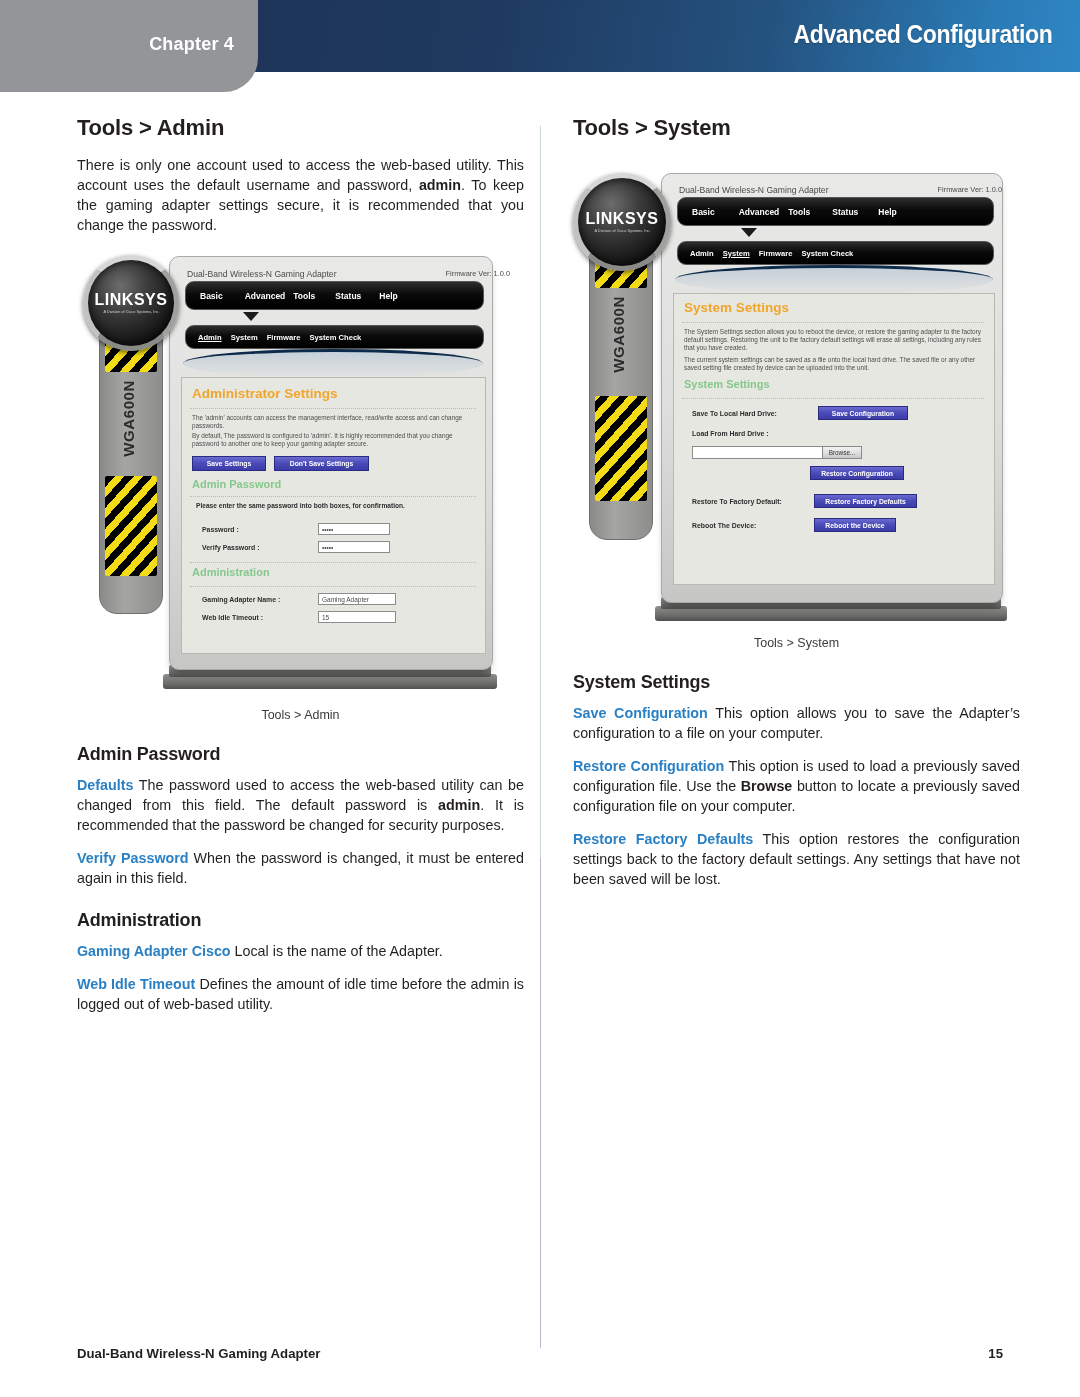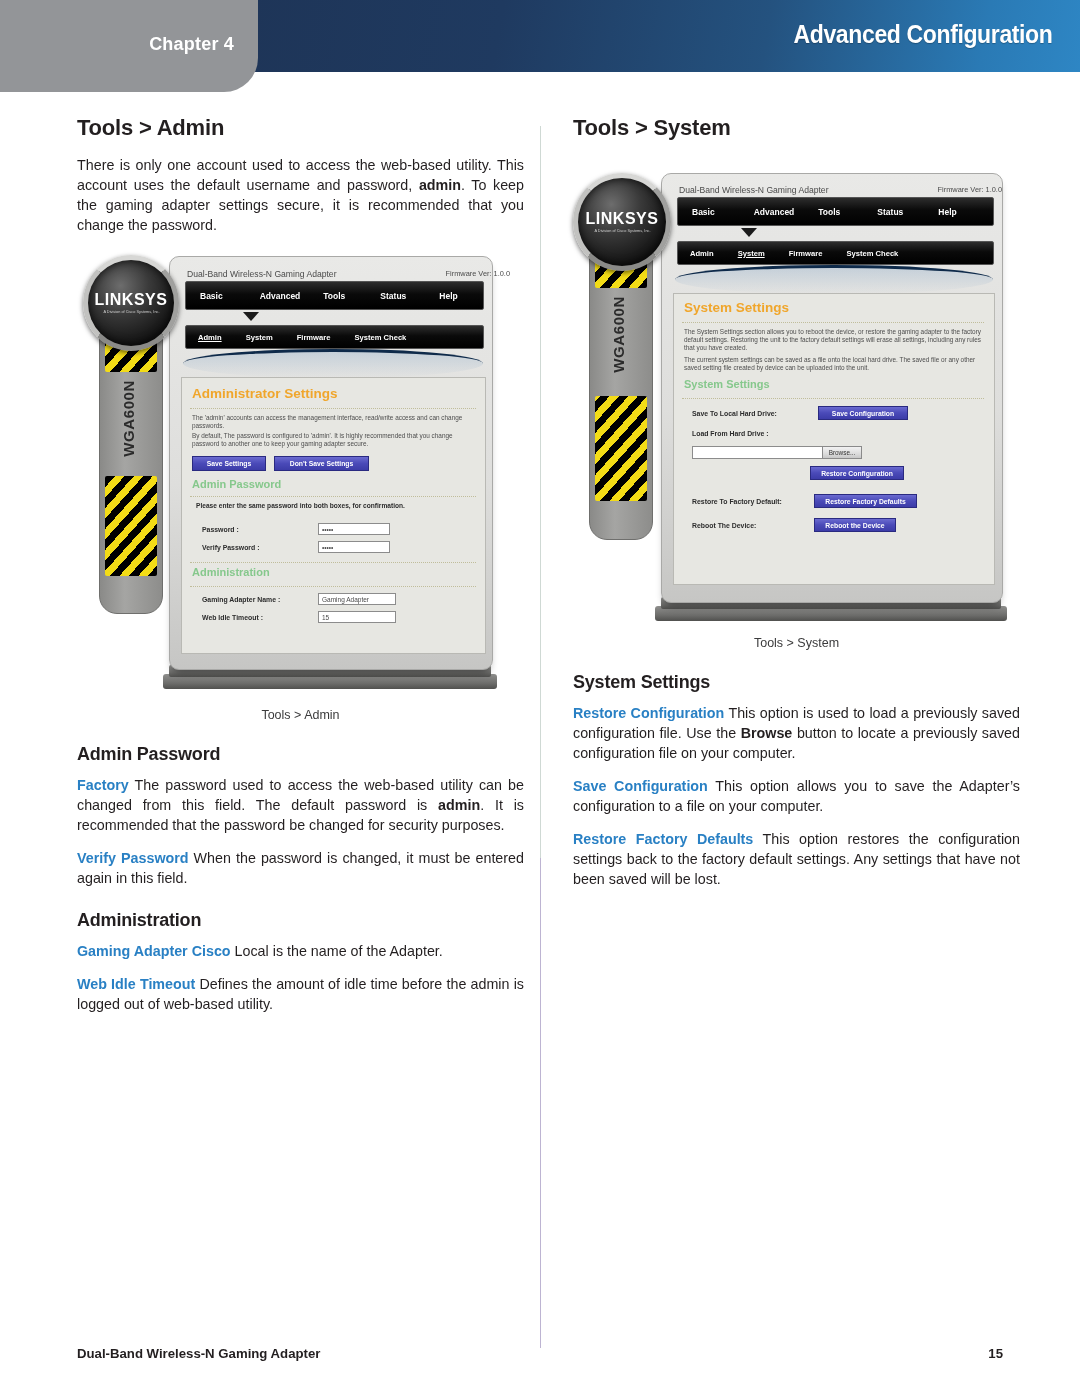--- a/index.html
+++ b/index.html
@@ -206,27 +206,26 @@
     writing-mode: vertical-rl;
     transform: rotate(180deg);
     letter-spacing: 0.6px;
     white-space: nowrap;
   }
 
   
   .navbar {
     position: absolute;
     background: linear-gradient(180deg,#2d2d2d 0%, #0a0a0a 45%, #000 100%);
-    border-radius: 2px;
+    border-radius: 9px;
     border: 1px solid #555;
     color: #fff;
     display: flex;
     align-items: center;
     z-index: 4;
-    gap: 15px;
   }
   .navbar span {
     color: #ffffff;
     font-weight: bold;
     font-family: "Liberation Sans Narrow", "Liberation Sans", sans-serif;
     white-space: nowrap;
   }
   .navbar span.active { color: #ffffff; text-decoration: none; }
   .brandline {
     position: absolute;
@@ -455,21 +454,21 @@
           <div class="pfield" style="left:136px; top:233px; width:78px; height:12px; font-size:6.5px;">15</div>
         </div>
 
       </div>
     </div>
     <div class="caption">Tools &gt; Admin</div>
   </div>
 
   <h2 class="sub">Admin Password</h2>
 
-  <p class="body"><span class="term">Factory</span><span>  The password used to access the web-based utility can be changed from this field. The default password is </span><span class="bold">admin</span><span>. It is recommended that the password be changed for security purposes.</span></p>
+  <p class="body"><span class="term">Defaults</span><span>  The password used to access the web-based utility can be changed from this field. The default password is </span><span class="bold">admin</span><span>. It is recommended that the password be changed for security purposes.</span></p>
 
   <p class="body"><span class="term">Verify Password</span><span>  When the password is changed, it must be entered again in this field.</span></p>
 
   <h2 class="sub">Administration</h2>
 
   <p class="body"><span class="term">Gaming Adapter Cisco</span><span> Local is the name of the Adapter.</span></p>
 
   <p class="body"><span class="term">Web Idle Timeout</span><span>  Defines the amount of idle time before the admin is logged out of web-based utility.</span></p>
 
 </div>
@@ -545,23 +544,23 @@
           <div class="pbtn" style="left:140px; top:224px; width:82px; height:14px; font-size:6.8px;">Reboot the Device</div>
         </div>
 
       </div>
     </div>
     <div class="caption">Tools &gt; System</div>
   </div>
 
   <h2 class="sub">System Settings</h2>
 
+  <p class="body"><span class="term">Save Configuration</span><span>  This option allows you to save the Adapter’s configuration to a file on your computer.</span></p>
+
   <p class="body"><span class="term">Restore Configuration</span><span> This option is used to load a previously saved configuration file. Use the </span><span class="bold">Browse</span><span> button to locate a previously saved configuration file on your computer.</span></p>
-
-  <p class="body"><span class="term">Save Configuration</span><span>  This option allows you to save the Adapter’s configuration to a file on your computer.</span></p>
 
   <p class="body"><span class="term">Restore Factory Defaults</span><span> This option restores the configuration settings back to the factory default settings. Any settings that have not been saved will be lost.</span></p>
 
 
 </div>
 
 <div class="footer">
   <div class="footer-left">Dual-Band Wireless-N Gaming Adapter</div>
   <div class="footer-right">15</div>
 </div>

